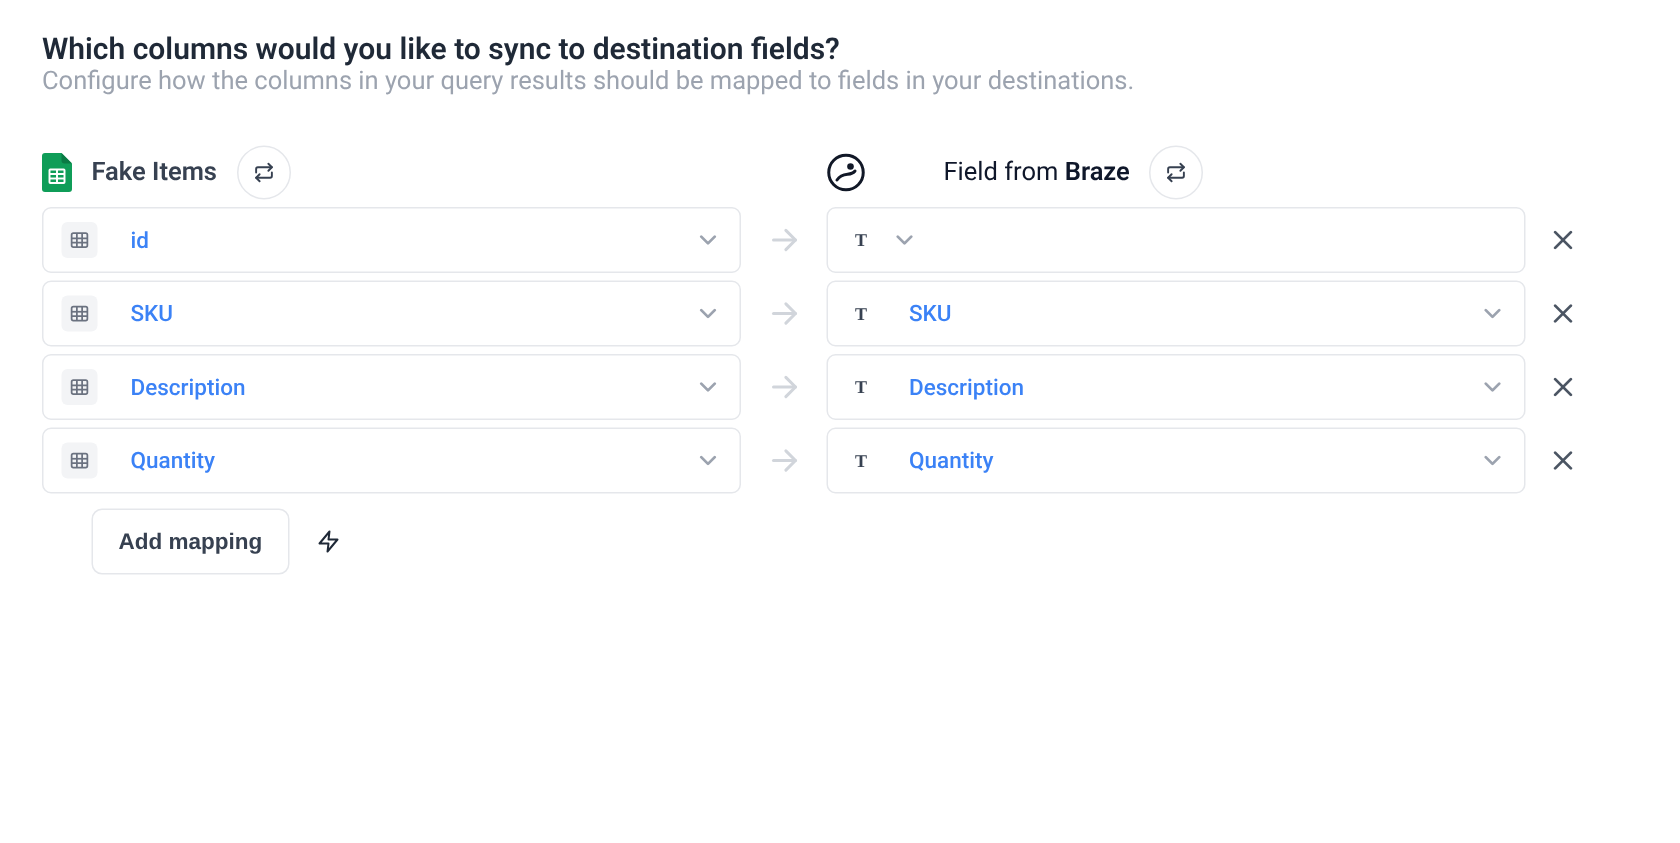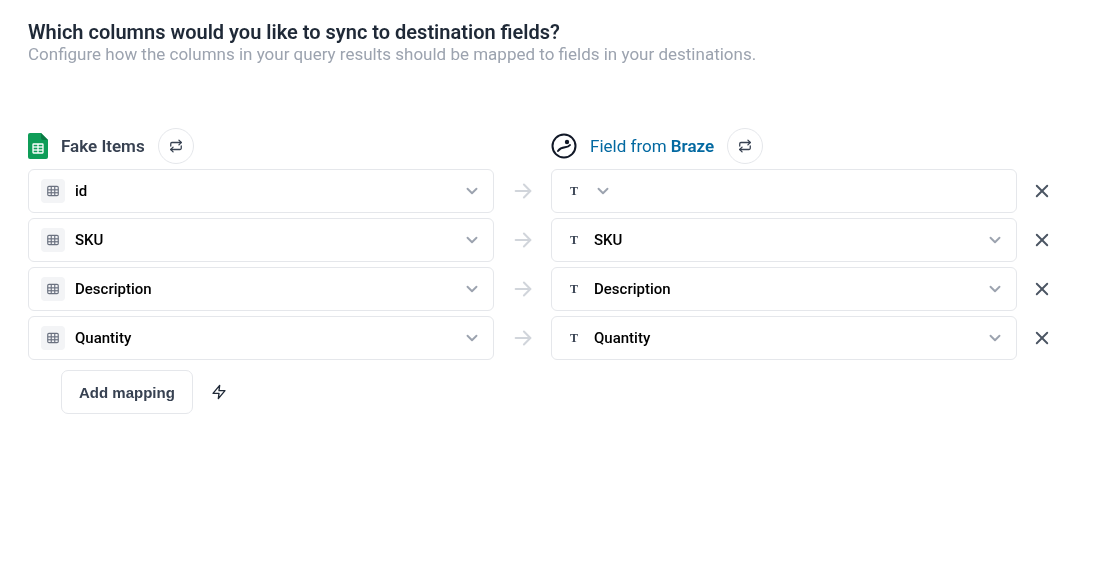--- a/index.html
+++ b/index.html
@@ -12,21 +12,21 @@
     }
     .title {
       font-size: 20px;
       font-weight: 600;
       color: #1f2937;
       margin-bottom: 0;
     }
     .subtitle {
       font-size: 17px;
       color: #9ca3af;
-      margin-bottom: 64px;
+      margin-bottom: 33px;
     }
     .mapping-container {
       display: flex;
       flex-direction: column;
       gap: 5px;
     }
     .header-row {
       display: flex;
       align-items: center;
       gap: 0;
@@ -45,22 +45,23 @@
     .dest-header {
       width: 466px;
     }
     .header-label {
       font-size: 17px;
       font-weight: 600;
       color: #374151;
     }
     .dest-label-wrapper {
       font-size: 17px;
-      color: #0369a1;
+      color: #0f172a;
       font-weight: 400;
+      margin-left: 39px;
     }
     .dest-label-bold {
       font-weight: 600;
     }
     .sync-btn {
       width: 36px;
       height: 36px;
       border: 1px solid #e5e7eb;
       border-radius: 50%;
       background: #fff;
@@ -116,22 +117,23 @@
       justify-content: center;
       flex-shrink: 0;
       font-weight: 700;
       font-size: 12px;
       color: #374151;
       font-family: Georgia, serif;
     }
     .select-box .field-label {
       flex: 1;
       font-size: 15px;
-      color: #000000;
+      color: #3b82f6;
       font-weight: 500;
+      margin-left: 12px;
     }
     .select-box .chevron {
       color: #9ca3af;
       flex-shrink: 0;
     }
     .arrow-cell {
       width: 57px;
       display: flex;
       align-items: center;
       justify-content: center;

